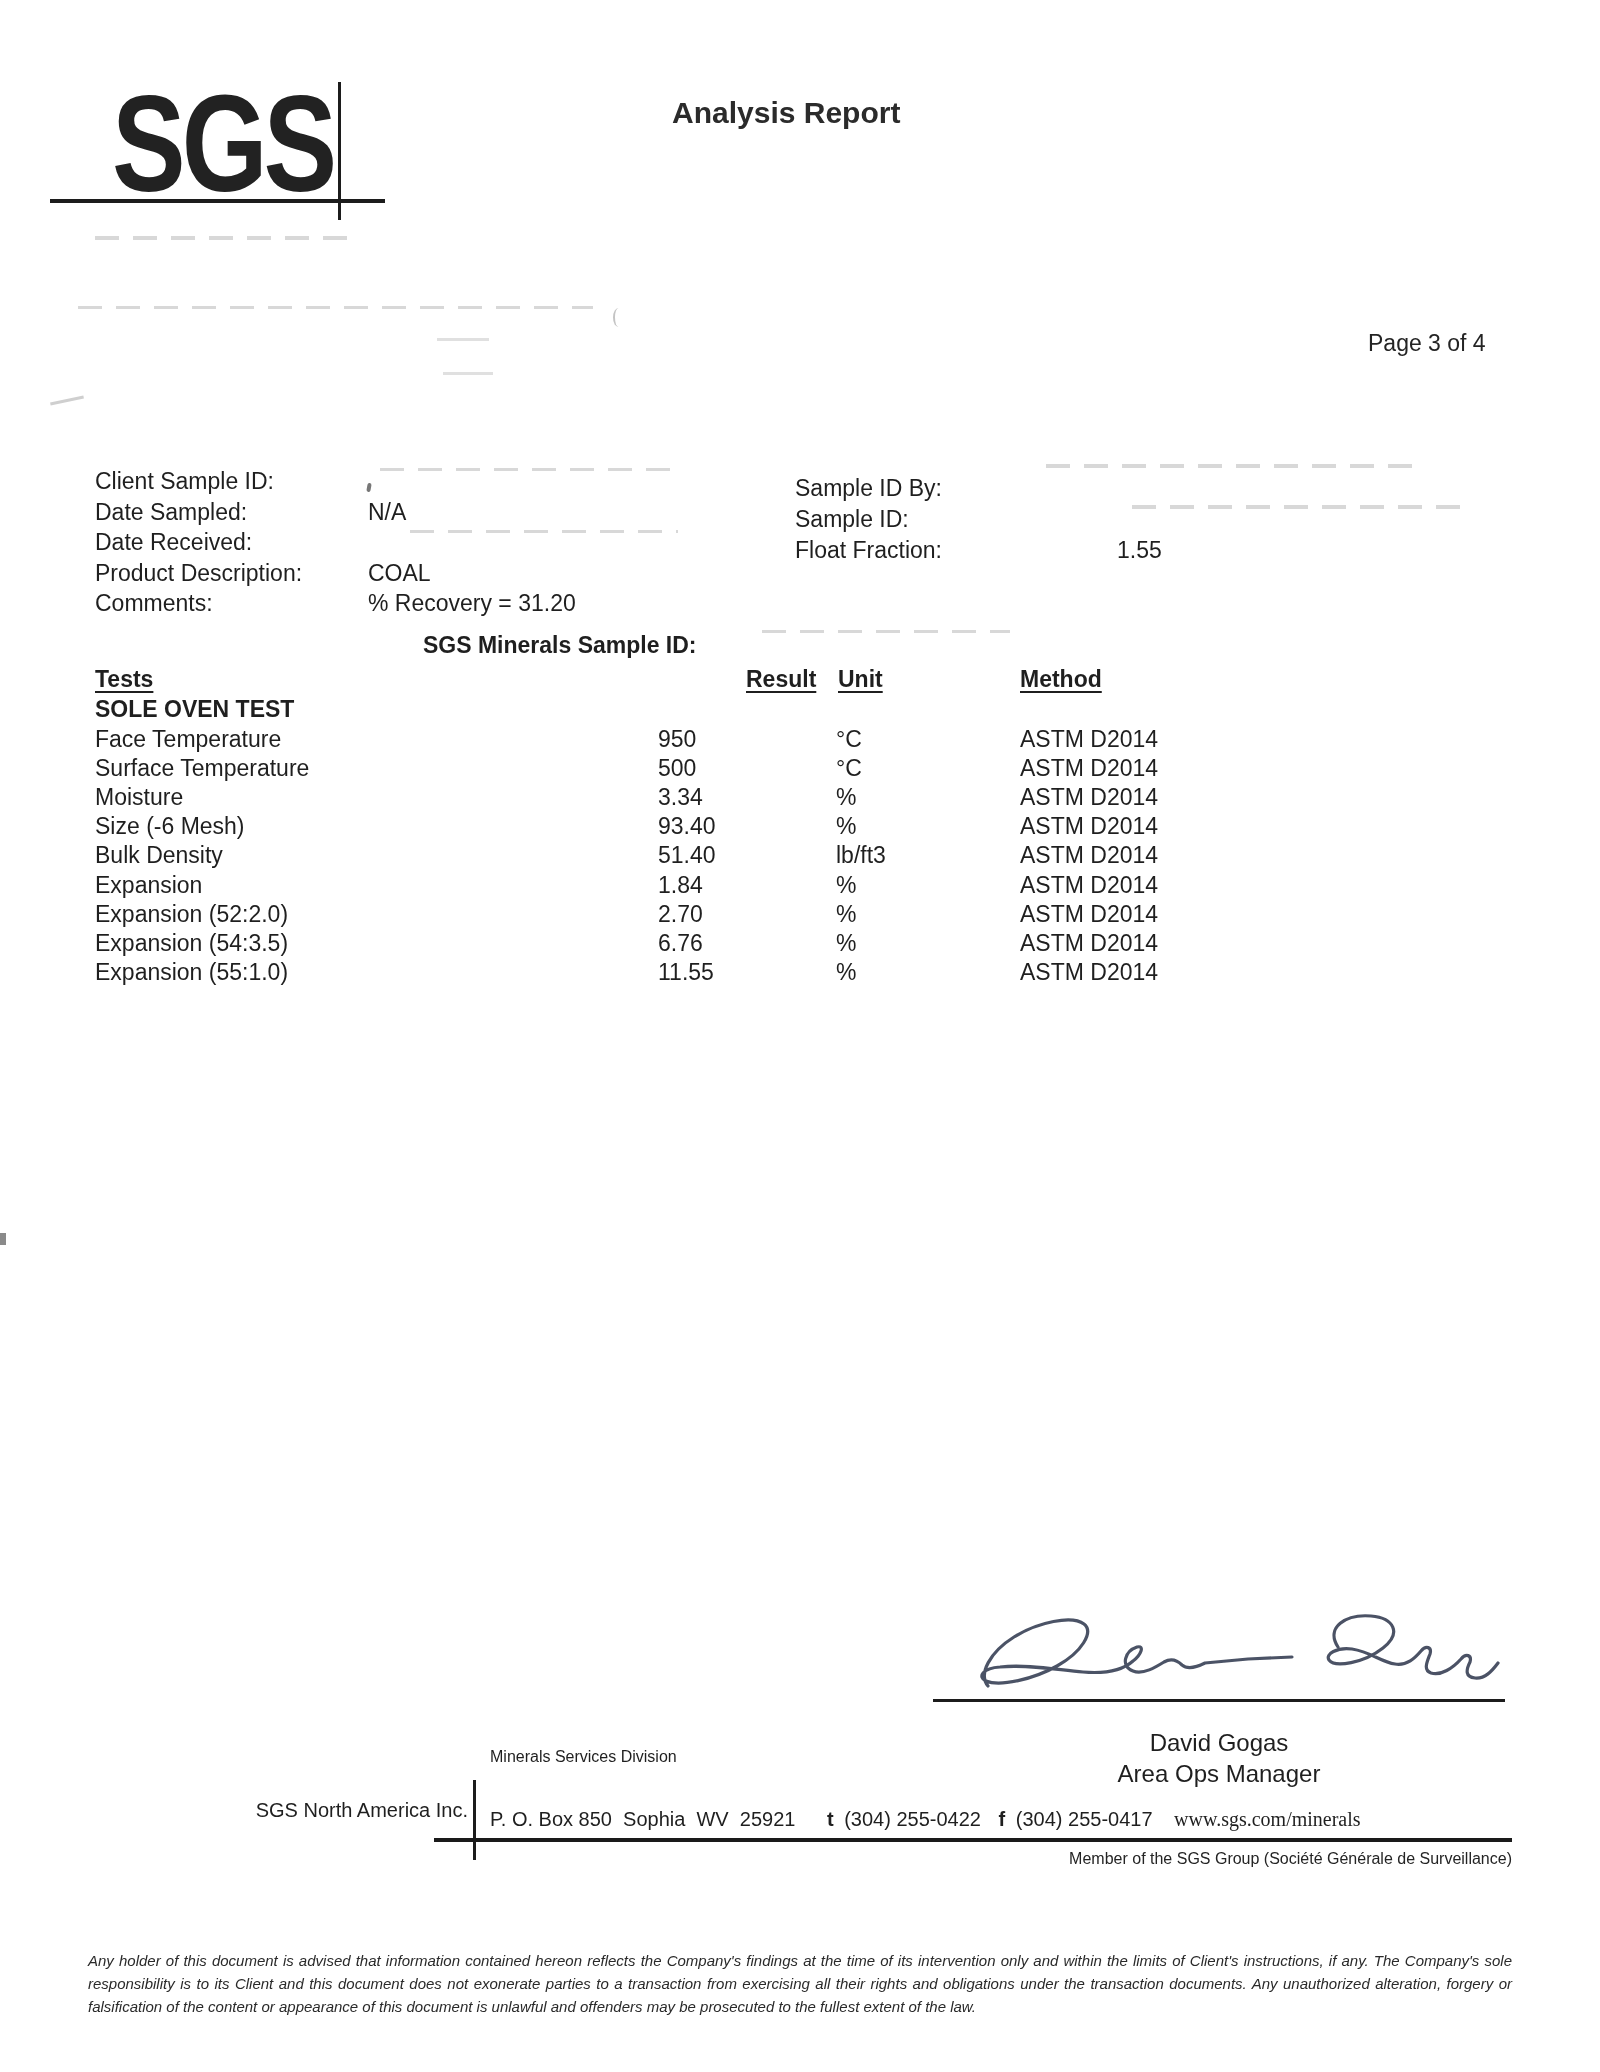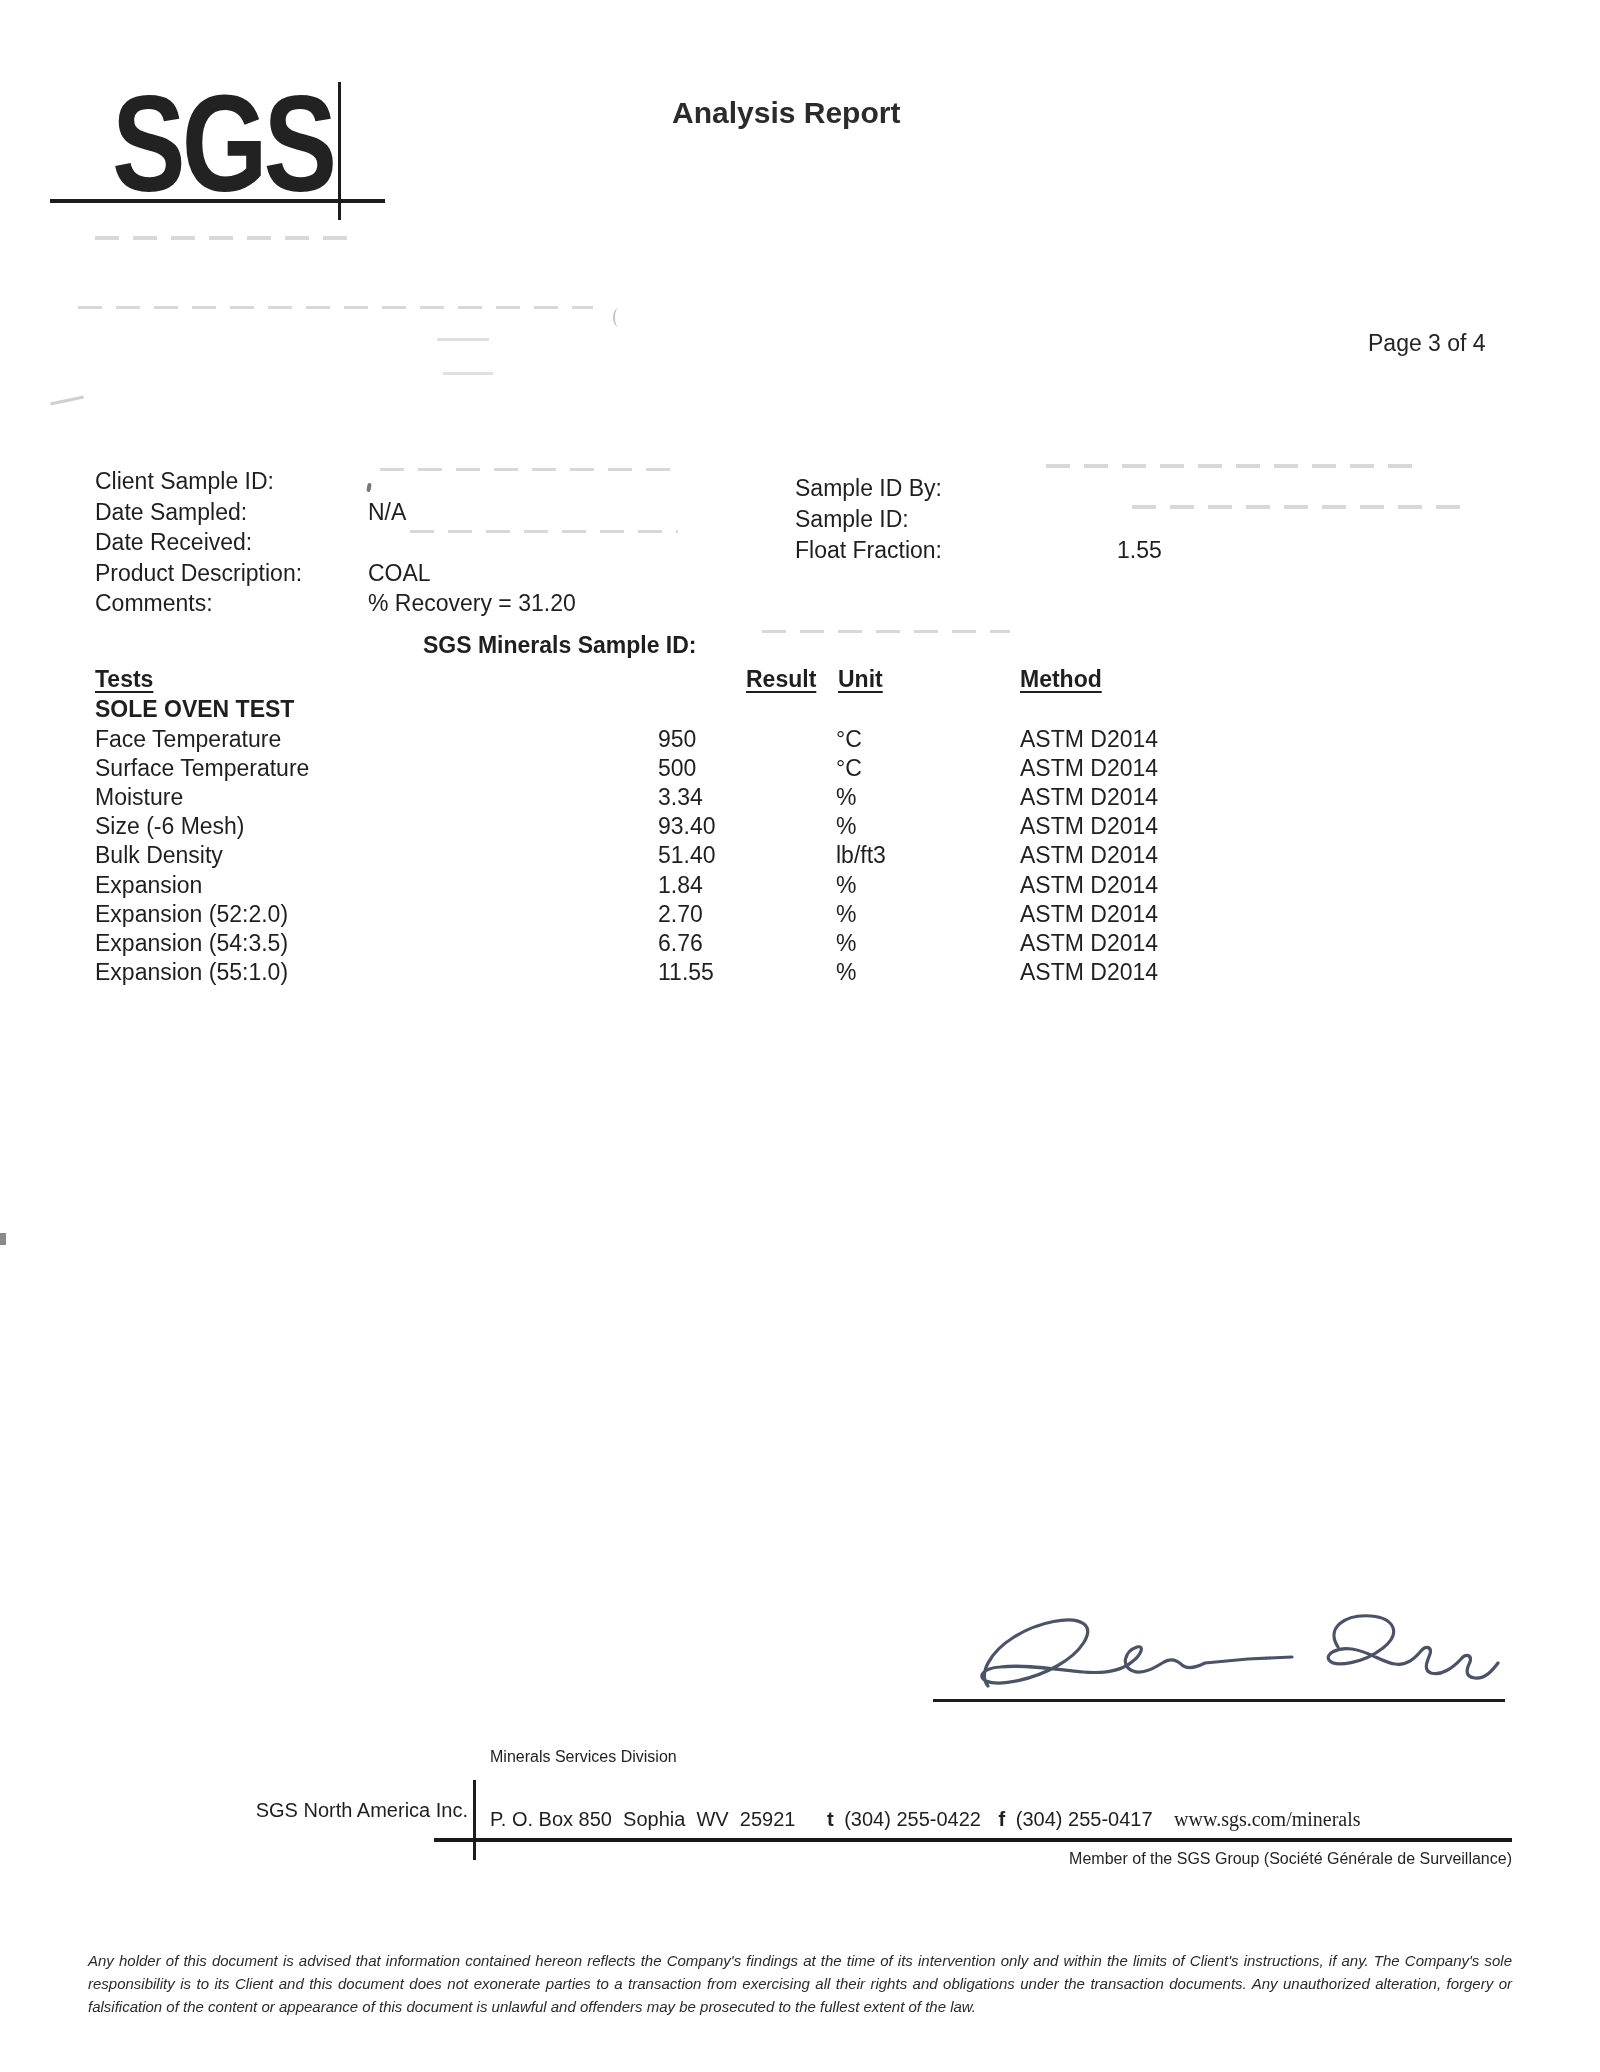--- a/index.html
+++ b/index.html
@@ -171,20 +171,22 @@
     <span class="c-meth">ASTM D2014</span>
   </div>
 
   <svg viewBox="0 0 570 92" style="position:absolute;left:930px;top:1610px;width:570px;height:92px;">
     <g fill="none" stroke="#3c4459" stroke-width="3.2" stroke-linecap="round" stroke-linejoin="round" opacity="0.92">
       <path d="M58,76 C48,64 60,42 84,27 C108,12 142,5 154,14 C164,22 152,42 127,56 C104,69 70,77 56,71 C47,67 53,58 70,57 C97,54 128,60 153,62 C177,64 193,60 203,51 C211,45 215,35 207,37 C195,41 190,56 203,61 C213,65 226,57 234,52 C241,48 247,50 252,55 C258,60 267,57 275,53 L318,49 L362,47"></path>
       <path d="M408,37 C395,17 416,4 441,6 C464,8 472,23 453,38 C434,53 405,58 399,50 C395,44 407,37 422,39 C441,42 451,52 465,54 C477,56 485,48 491,41 C496,35 502,37 500,44 C497,52 493,60 501,63 C511,66 523,58 531,49 C536,43 542,45 540,52 C536,60 535,67 545,68 C555,69 562,61 568,53"></path>
     </g>
   </svg>
   <div class="sigrule"></div>
+  <div class="signame">David Gogas</div>
+  <div class="sigrole">Area Ops Manager</div>
 
   <div class="f-company">SGS North America Inc.</div>
   <div class="f-bar"></div>
   <div class="f-division">Minerals Services Division</div>
   <div class="f-address">
     <span class="pre">P. O. Box 850  Sophia  WV  25921</span>
     <span class="b" style="margin-left:26px;">t</span>
     <span style="margin-left:5px;margin-top:40px;">(304) 255-0422</span>
     <span class="b" style="margin-left:12px;">f</span>
     <span style="margin-left:5px;">(304) 255-0417</span>

